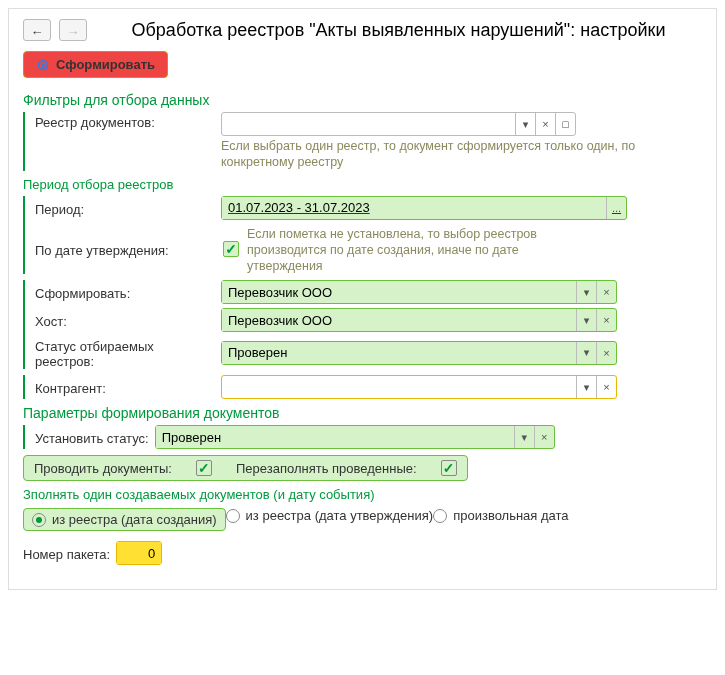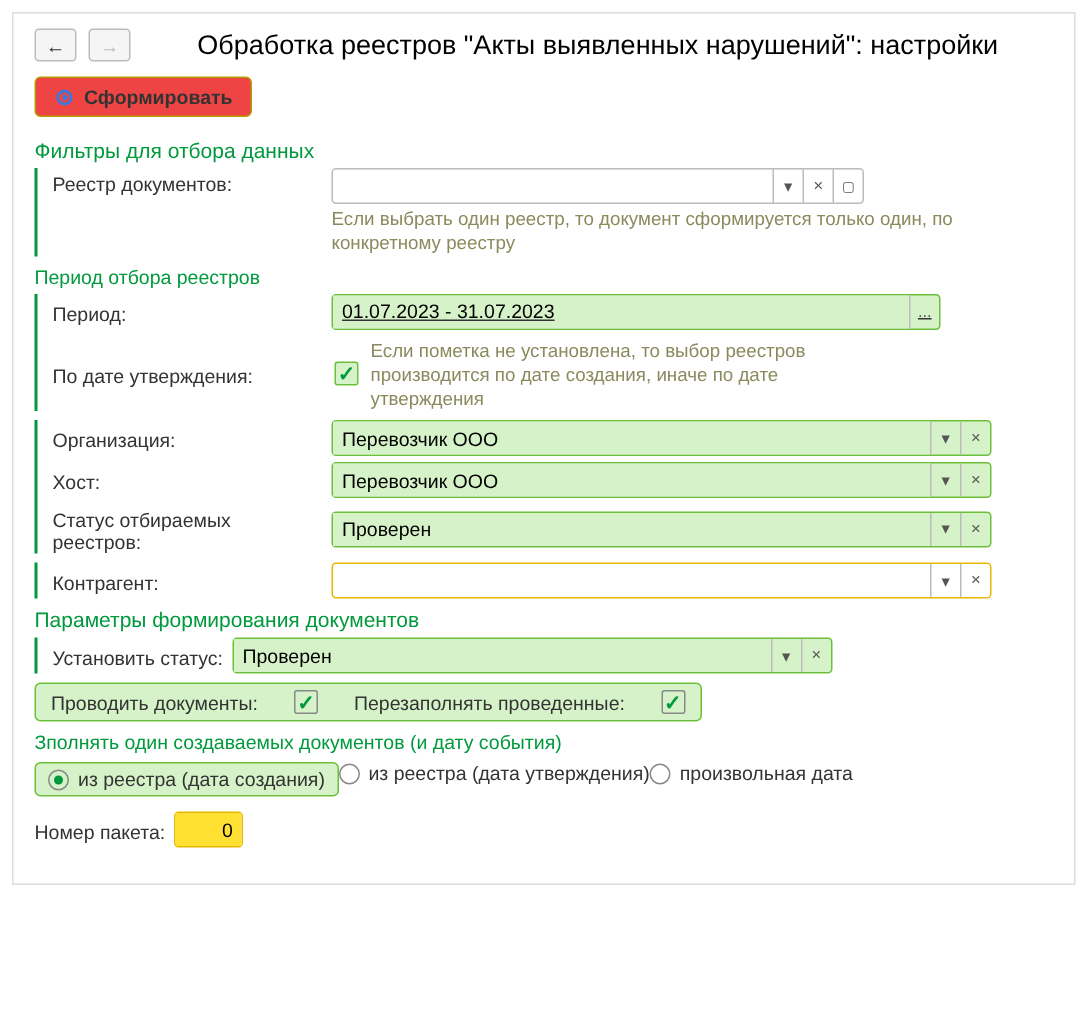--- a/index.html
+++ b/index.html
@@ -178,21 +178,21 @@
     display: inline-flex;
     align-items: center;
     gap: 24px;
     background: #d6f2c9;
     border: 1px solid #6bbf3a;
     border-radius: 4px;
     padding: 4px 10px;
   }
   .w-docregistry { width: 355px; }
   .w-period    { width: 406px; text-decoration: underline; }
-  .w-wide      { width: 440px; }
+  .w-wide      { width: 396px; }
   .w-status2   { width: 400px; }
   .w-num       { width: 46px; }
   .w-num input { text-align: right; }
   .approval-row .hint { max-width: 300px; }
   .approval-row {
     display: flex;
     align-items: center;
     gap: 8px;
   }
 </style>
@@ -260,21 +260,21 @@
       <div class="checkbox hl-green-box">
         <span>✓</span>
       </div>
       <div class="hint">Если пометка не установлена, то выбор реестров производится по дате создания, иначе по дате утверждения</div>
     </div>
   </div>
 
   
   <div class="group">
     <div class="row">
-      <div class="label">Организация:</div>
+      <div class="label">Сформировать:</div>
       <div class="input-wrap hl-green w-wide">
         <input value="Перевозчик ООО" style="">
         <button class="input-btn">
             <span>▾</span>
           </button>
         <button class="input-btn">
             <span>×</span>
           </button>
       </div>
     </div>

